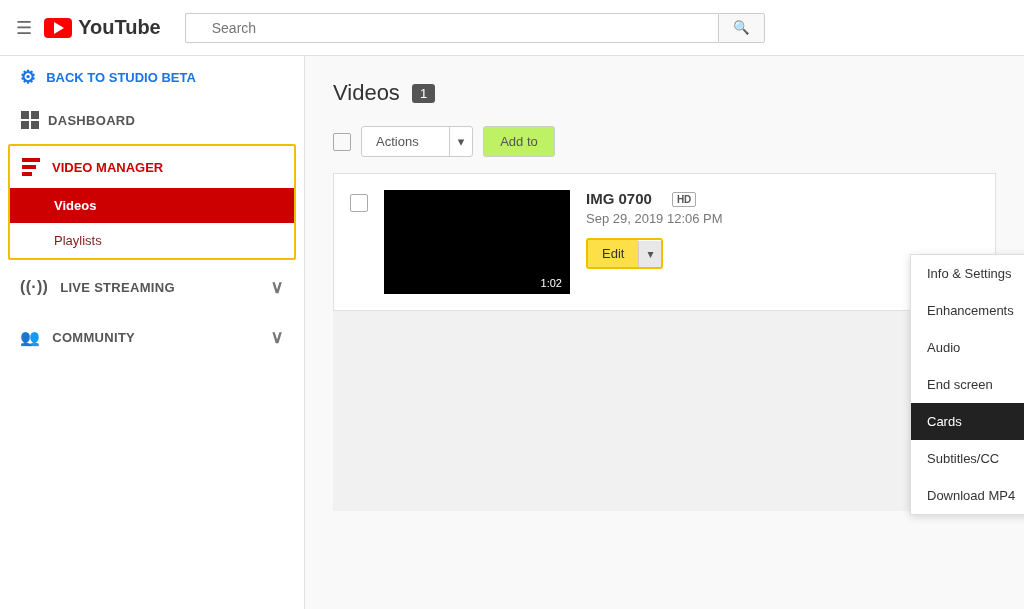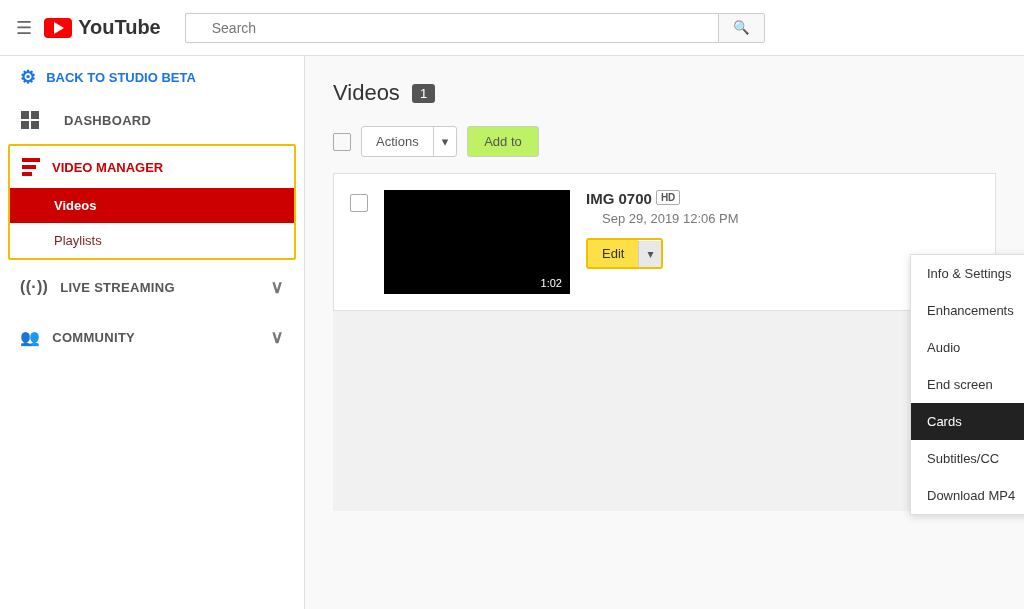--- a/index.html
+++ b/index.html
@@ -20,21 +20,21 @@
     .search-btn { background: #f8f8f8; border: 1px solid #ccc; padding: 6px 14px; cursor: pointer; border-radius: 0 2px 2px 0; color: #666; }
 
     
     .main-layout { display: flex; flex: 1; overflow: hidden; }
 
     
     .sidebar { width: 305px; background: #fff; border-right: 1px solid #e0e0e0; flex-shrink: 0; overflow-y: auto; }
     .creator-studio-label { padding: 20px 20px 10px; font-size: 13px; font-weight: bold; color: #555; letter-spacing: 0.5px; }
     .back-to-studio { display: flex; align-items: center; gap: 10px; padding: 10px 20px; color: #1a73e8; font-size: 13px; font-weight: bold; cursor: pointer; }
     .gear-icon { color: #1a73e8; font-size: 18px; }
-    .sidebar-item { display: flex; align-items: center; gap: 24px; padding: 12px 20px; cursor: pointer; color: #555; font-size: 13px; font-weight: bold; letter-spacing: 0.3px; }
+    .sidebar-item { display: flex; align-items: center; gap: 8px; padding: 12px 20px; cursor: pointer; color: #555; font-size: 13px; font-weight: bold; letter-spacing: 0.3px; }
     .sidebar-icon { width: 20px; height: 20px; display: flex; align-items: center; justify-content: center; }
     .dashboard-icon { display: grid; grid-template-columns: 1fr 1fr; gap: 2px; width: 18px; height: 18px; }
     .dashboard-icon span { background: #555; display: block; }
     .video-manager-section { border: 2px solid #f0c000; margin: 2px 8px; border-radius: 2px; }
     .video-manager-item { display: flex; align-items: center; gap: 12px; padding: 12px 12px; cursor: pointer; color: #cc0000; font-size: 13px; font-weight: bold; }
     .vm-icon { display: flex; flex-direction: column; gap: 3px; }
     .vm-icon span { display: block; height: 4px; background: #cc0000; }
     .vm-icon span:first-child { width: 18px; }
     .vm-icon span:nth-child(2) { width: 14px; }
     .vm-icon span:nth-child(3) { width: 10px; }
@@ -47,35 +47,35 @@
     .live-icon { font-size: 16px; color: #555; }
 
     
     .content { flex: 1; background: #f9f9f9; overflow-y: auto; position: relative; }
     .content-inner { padding: 24px 28px; }
     .page-title { display: flex; align-items: center; gap: 12px; margin-bottom: 20px; }
     .page-title h1 { font-size: 22px; font-weight: normal; color: #333; }
     .count-badge { background: #555; color: #fff; border-radius: 3px; padding: 2px 8px; font-size: 13px; }
     .toolbar { display: flex; align-items: center; gap: 10px; margin-bottom: 16px; }
     .checkbox-area { width: 18px; height: 18px; border: 1px solid #aaa; border-radius: 2px; cursor: pointer; }
-    .btn-actions { display: flex; align-items: flex-end; gap: 0; border: 1px solid #ccc; border-radius: 3px; background: #fff; cursor: pointer; font-size: 13px; }
+    .btn-actions { display: flex; align-items: flex-end; gap: 16px; border: 1px solid #ccc; border-radius: 3px; background: #fff; cursor: pointer; font-size: 13px; }
     .btn-actions-label { padding: 7px 14px; color: #555; }
     .btn-actions-arrow { padding: 7px 8px; border-left: 1px solid #ccc; color: #555; }
     .btn-add { padding: 7px 16px; border: 1px solid #ccc; border-radius: 3px; background: #bef264; color: #555; font-size: 13px; cursor: pointer; }
 
     
     .video-row { background: #fff; border: 1px solid #e0e0e0; display: flex; align-items: flex-start; padding: 16px; gap: 16px; position: relative; }
     .video-checkbox { width: 18px; height: 18px; border: 1px solid #aaa; border-radius: 2px; flex-shrink: 0; margin-top: 4px; cursor: pointer; }
     .video-thumb { width: 186px; height: 104px; background: #000; flex-shrink: 0; position: relative; }
     .video-duration { position: absolute; bottom: 4px; right: 4px; background: rgba(0,0,0,0.8); color: #fff; font-size: 11px; padding: 1px 4px; border-radius: 2px; }
     .video-info { flex: 1; }
-    .video-title-row { display: flex; align-items: flex-start; gap: 4px; margin-bottom: 4px; }
+    .video-title-row { display: flex; align-items: flex-end; gap: 20px; margin-bottom: 4px; }
     .video-title { font-size: 15px; font-weight: bold; color: #333; }
     .hd-badge { border: 1px solid #aaa; color: #555; font-size: 10px; padding: 1px 4px; border-radius: 2px; font-weight: bold; }
-    .video-date { color: #777; font-size: 13px; margin-bottom: 12px; margin-left: 16px; }
+    .video-date { color: #777; font-size: 13px; margin-bottom: 12px; }
     .edit-btn-group { display: flex; align-items: center; border: 2px solid #f0c000; border-radius: 3px; width: fit-content; }
     .edit-btn { padding: 6px 14px; background: #fde047; border: none; font-size: 13px; color: #333; cursor: pointer; }
     .edit-dropdown-btn { padding: 6px 8px; background: #e8e8e8; border: none; border-left: 1px solid #ccc; cursor: pointer; font-size: 12px; color: #555; }
 
     
     .dropdown-menu { position: absolute; top: 80px; left: 576px; width: 190px; background: #fff; border: 1px solid #ddd; box-shadow: 0 2px 8px rgba(0,0,0,0.15); z-index: 100; }
     .dropdown-item { padding: 11px 16px; font-size: 13px; color: #333; cursor: pointer; }
     .dropdown-item.highlighted { background: #222; color: #fff; }
 
     

